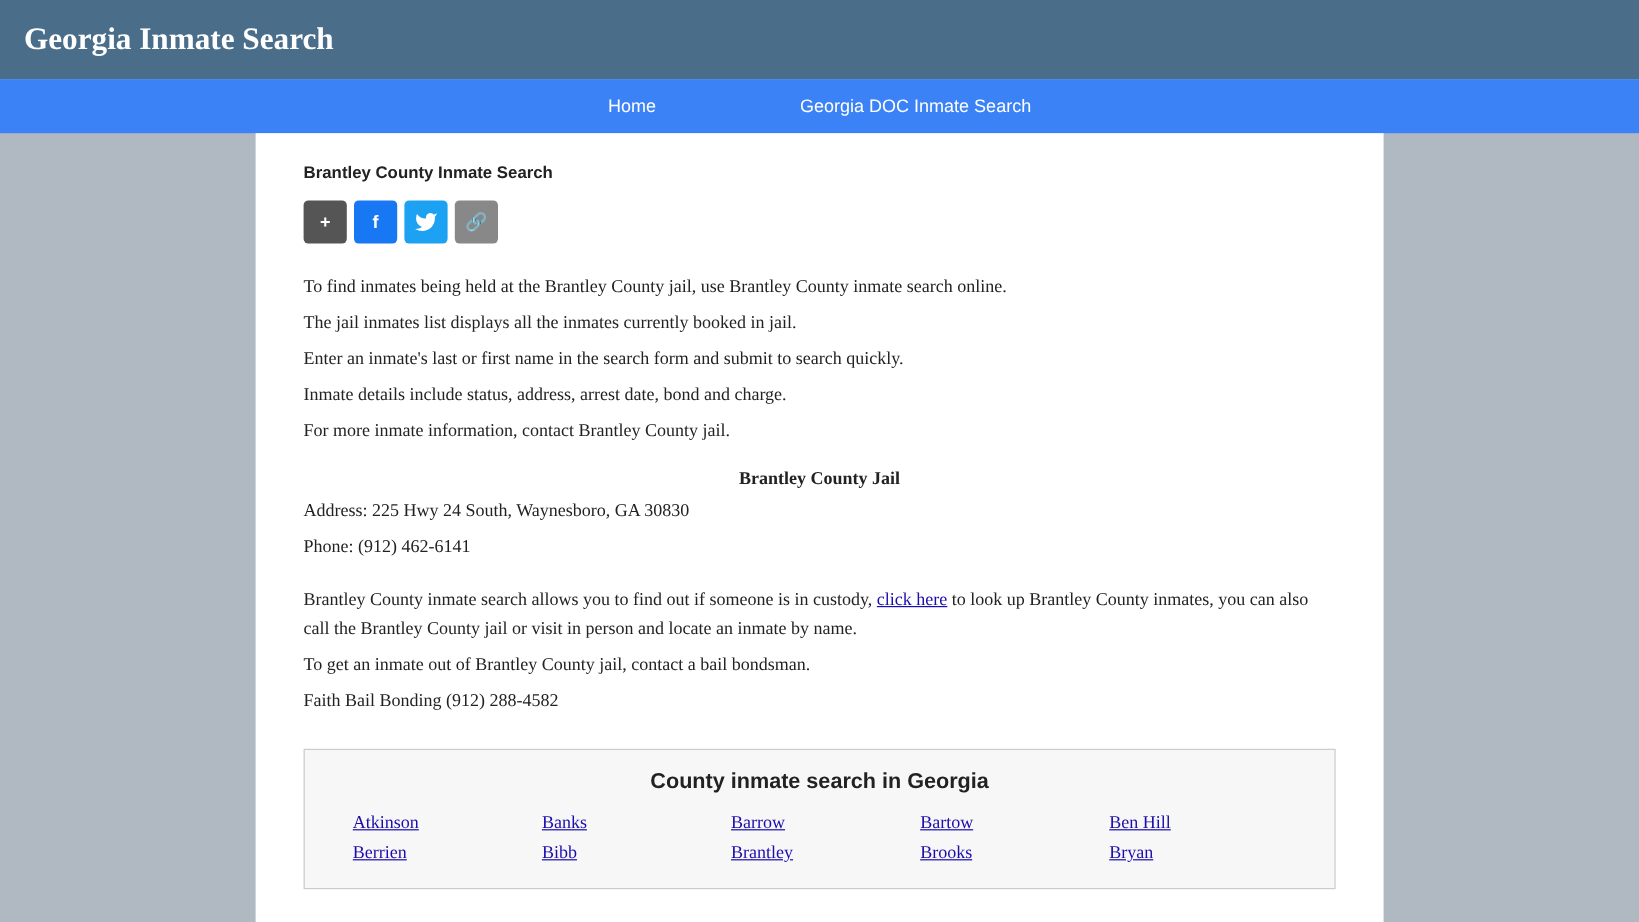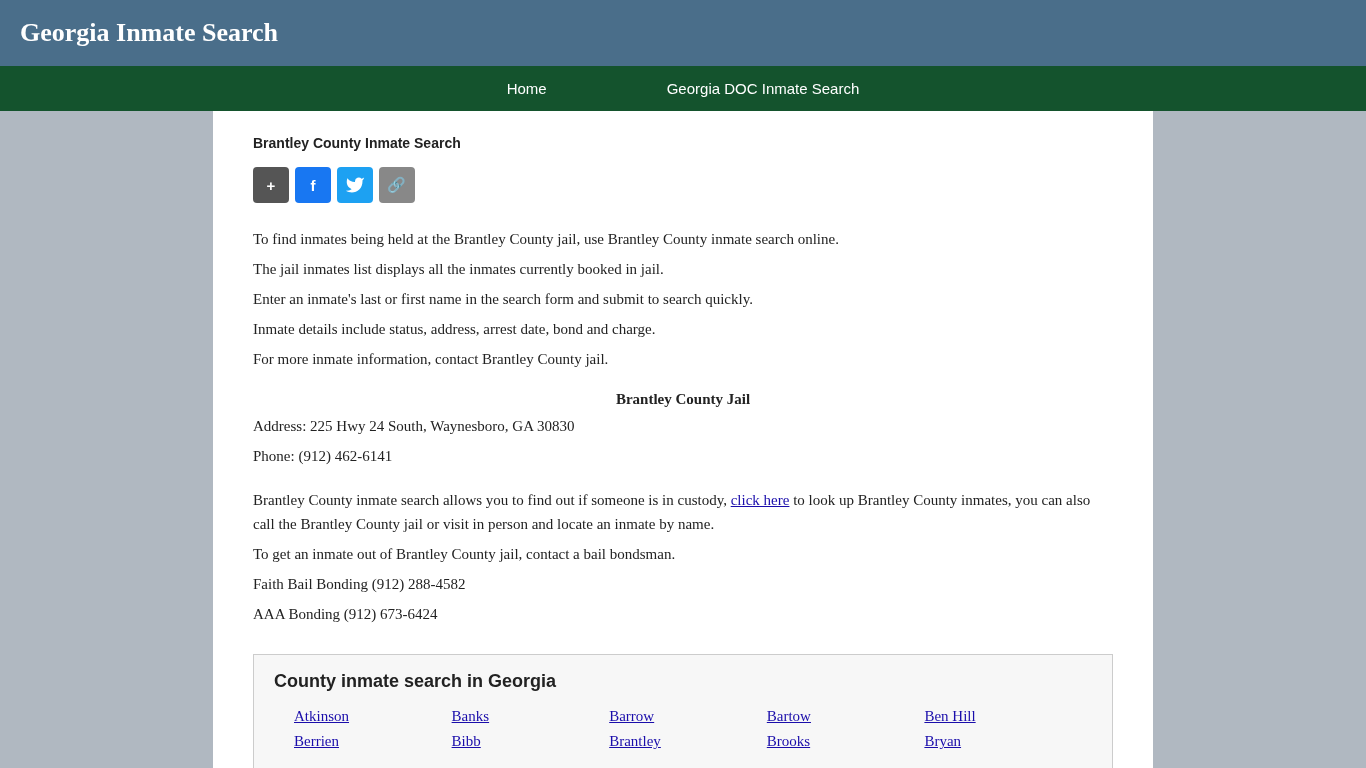--- a/index.html
+++ b/index.html
@@ -14,21 +14,21 @@
       text-align: left;
       padding: 18px 20px;
     }
     #header h1 {
       color: #fff;
       font-size: 26px;
       font-weight: bold;
       font-family: Georgia, serif;
     }
     #nav {
-      background-color: #14532d;
+      background-color: #3b82f6;
       display: flex;
       justify-content: center;
       gap: 0;
     }
     #nav a {
       color: #fff;
       text-decoration: none;
       padding: 14px 60px;
       font-family: Arial, sans-serif;
       font-size: 15px;
@@ -91,20 +91,21 @@
     }
     .county-section {
       border: 1px solid #ccc;
       background: #f7f7f7;
       margin-top: 28px;
       padding: 16px 20px 20px 20px;
     }
     .county-section-title {
       font-size: 18px;
       font-weight: bold;
+      text-align: center;
       margin-bottom: 16px;
       font-family: Arial, sans-serif;
     }
     .county-grid {
       display: grid;
       grid-template-columns: repeat(5, 1fr);
       gap: 8px 10px;
       padding: 0 20px;
     }
     .county-grid a {
@@ -160,21 +161,20 @@
 
     <p class="info-text" style="margin-top:20px;">
       <span>Brantley County inmate search allows you to find out if someone is in custody,</span>
       <a class="click-here" href="#">click here</a>
       <span>to look up Brantley County inmates, you can also call the Brantley County jail or visit in person and locate an inmate by name.</span>
     </p>
 
     <div class="bail-section">
       <p class="info-text">To get an inmate out of Brantley County jail, contact a bail bondsman.</p>
       <p class="info-text">Faith Bail Bonding (912) 288-4582</p>
-      <p class="info-text">AAA Bonding (912) 673-6424</p>
     </div>
 
     <div class="county-section">
       <div class="county-section-title">County inmate search in Georgia</div>
       <div class="county-grid">
 
       <a href="#">Atkinson</a>
           <a href="#">Banks</a>
           <a href="#">Barrow</a>
           <a href="#">Bartow</a>

